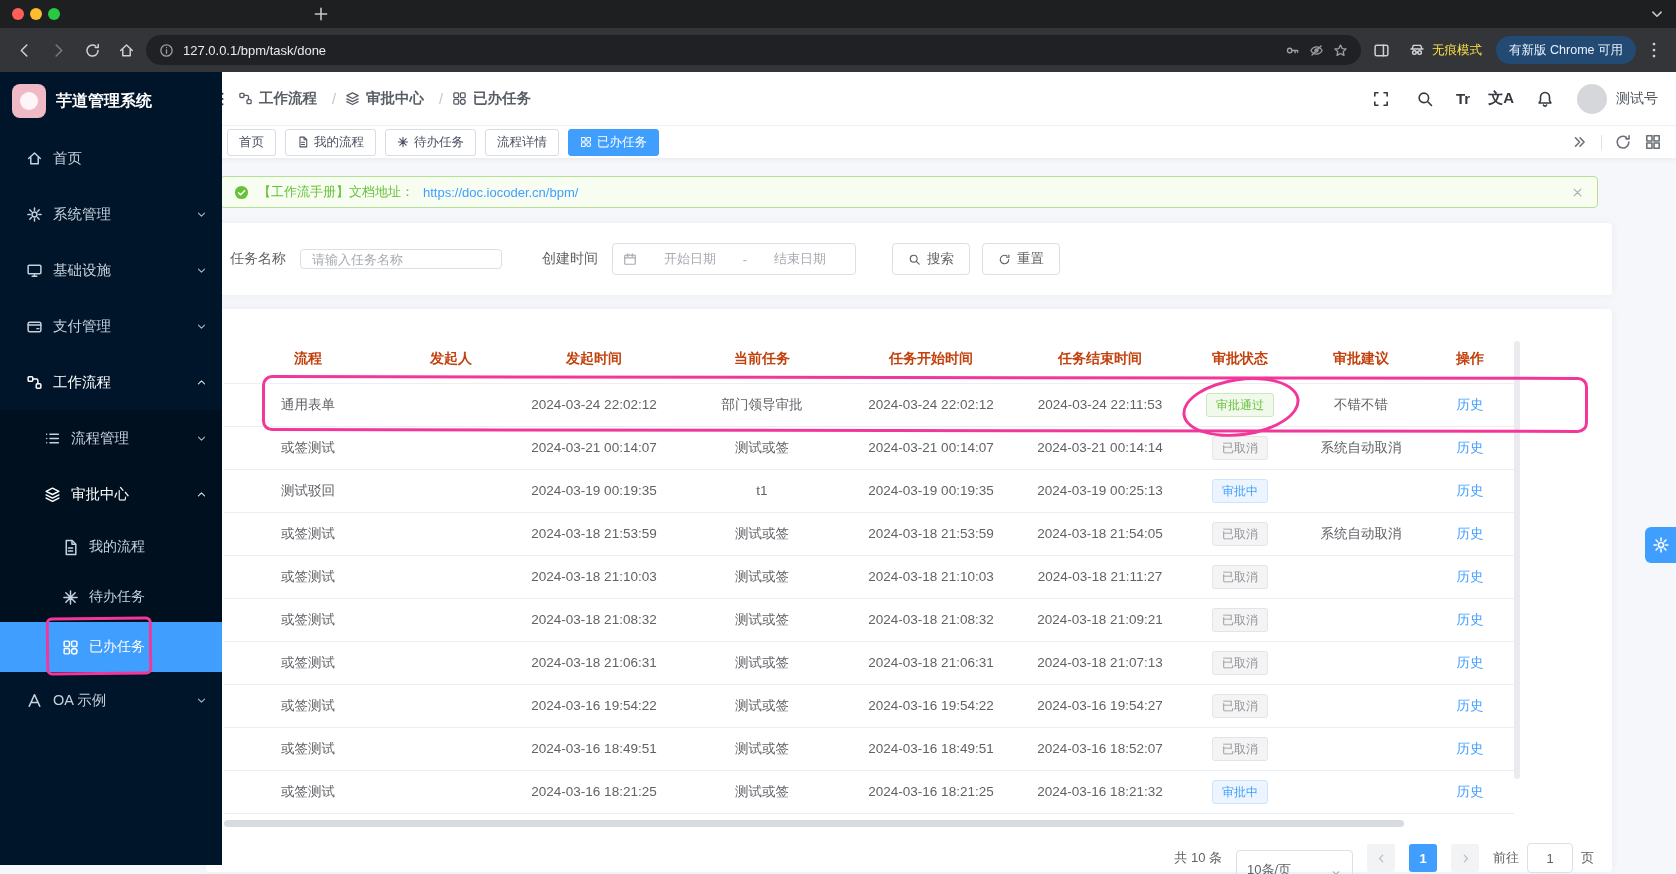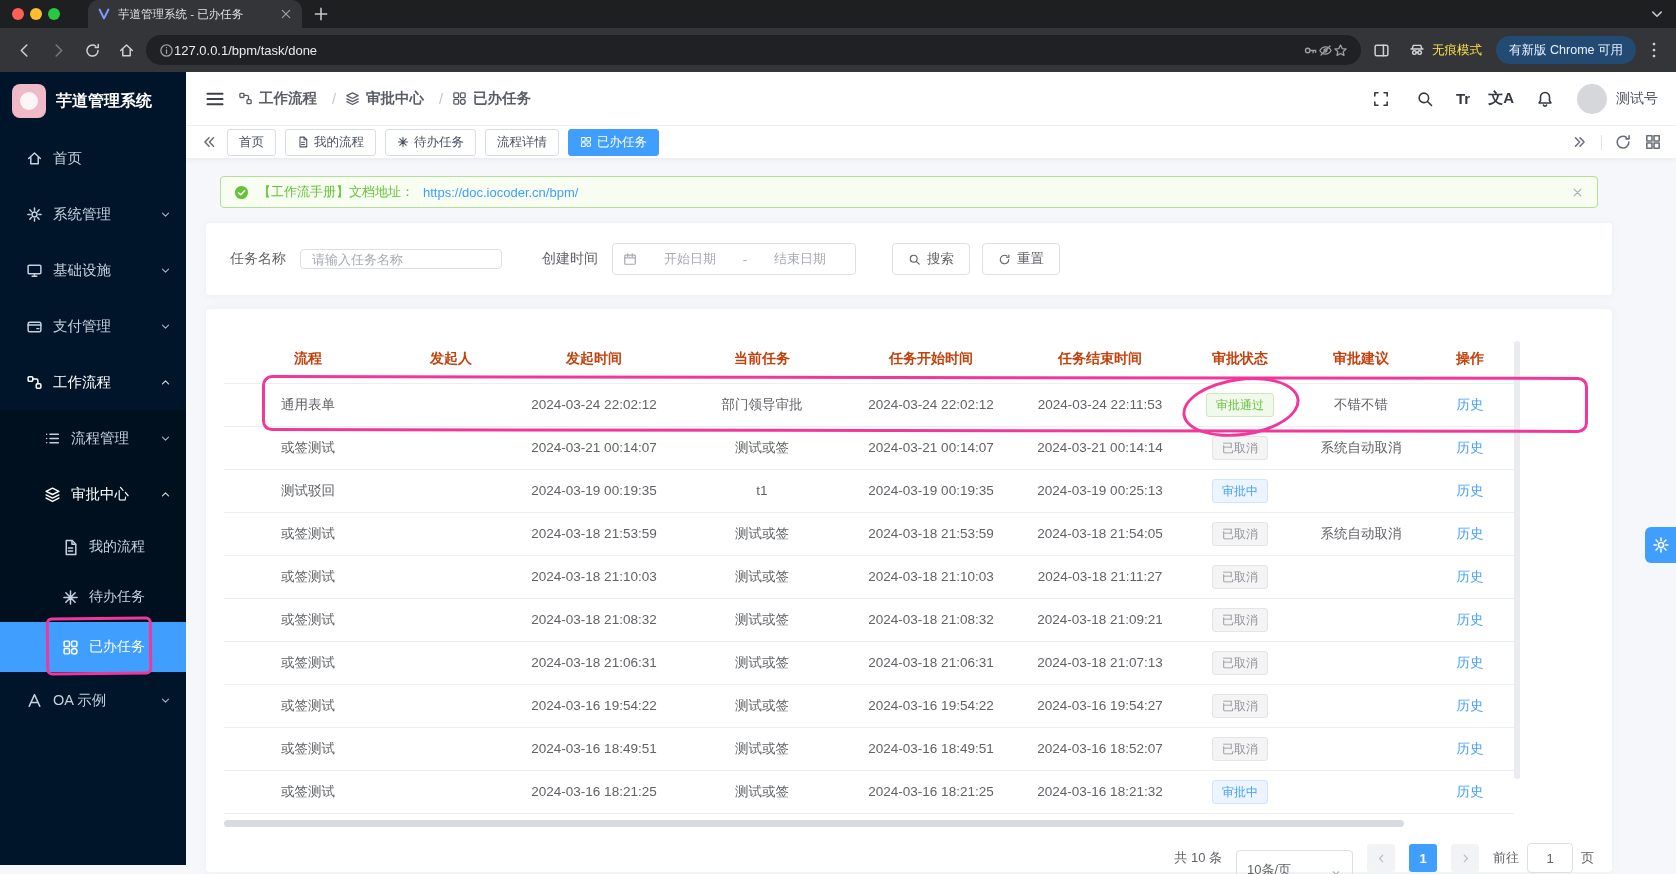--- a/index.html
+++ b/index.html
@@ -18,31 +18,31 @@
   .btab{position:absolute;left:88px;top:0;width:214px;height:28px;background:#333538;border-radius:10px 10px 0 0;display:flex;align-items:center;padding:0 9px;gap:7px;}
   .btab-fav{width:14px;height:14px;color:#7c9bf5;}
   .btab-title{flex:1;color:#dfe1e5;font-size:11.5px;white-space:nowrap;overflow:hidden;}
   .btab-close{width:14px;height:14px;color:#9aa0a6;cursor:pointer;}
   .newtab{position:absolute;left:312px;top:5px;width:18px;height:18px;color:#c4c7cc;}
   .tabsearch{position:absolute;right:10px;top:5px;width:18px;height:18px;color:#c4c7cc;}
   .toolbar{position:absolute;top:28px;left:0;right:0;height:44px;background:#333538;display:flex;align-items:center;padding:0 10px;gap:6px;}
   .nav-ic{width:28px;height:28px;display:flex;align-items:center;justify-content:center;color:#cdd0d5;}
   .nav-ic svg{width:17px;height:17px;}
   .nav-ic.dim{opacity:.45;}
-  .omnibox{flex:1;height:30px;background:#202124;border-radius:15px;display:flex;align-items:center;padding:0 13px;min-width:0;}
+  .omnibox{flex:1;height:30px;background:#202124;border-radius:15px;display:flex;align-items:center;padding:0 13px;gap:9px;min-width:0;}
   .omnibox .o-ic{width:15px;height:15px;color:#9aa0a6;flex:none;}
   .url-text{flex:1;color:#e8eaed;font-size:13px;white-space:nowrap;overflow:hidden;}
   .incog{display:flex;align-items:center;gap:7px;color:#fde047;font-size:12.5px;padding:0 8px;white-space:nowrap;}
   .incog .o-ic{width:16px;height:16px;color:#d3d6da;}
   .update-chip{height:28px;border-radius:14px;background:#234a73;color:#e8f0fe;font-size:12.5px;display:flex;align-items:center;padding:4px 13px;white-space:nowrap;cursor:pointer;}
   .dots{width:20px;height:20px;color:#cdd0d5;margin:0 2px;}
 
   
   .app{position:absolute;top:72px;left:0;right:0;bottom:0;}
-  .sidebar{position:absolute;left:0;top:0;bottom:9px;width:186px;background:var(--sidebar_bg);z-index:5;}
+  .sidebar{position:absolute;left:0;top:0;bottom:9px;width:222px;background:var(--sidebar_bg);z-index:5;}
   .logo{height:58px;display:flex;align-items:center;gap:10px;padding:0 12px;color:#fff;font-size:16px;font-weight:700;white-space:nowrap;}
   .logo-img{width:34px;height:34px;border-radius:8px;background:#f0b9c6;position:relative;flex:none;}
   .logo-img::after{content:"";position:absolute;left:8px;top:8px;width:18px;height:18px;border-radius:50%;background:#fff;opacity:.85;}
   .mi{height:56px;display:flex;align-items:center;gap:10px;padding:0 14px 0 26px;color:#c6d1de;font-size:14.5px;cursor:pointer;white-space:nowrap;}
   .mi.sub{background:var(--sidebar_sub_bg);}
   .mi.level-2{padding-left:44px;}
   .mi.level-3{padding-left:62px;height:50px;font-size:14px;}
   .mi.open{color:#fff;}
   .mi.active{background:var(--accent);color:#fff;}
   .mi-icon{width:17px;height:17px;flex:none;}
@@ -131,33 +131,20 @@
   #anno-row{left:262px;top:376px;width:1326px;height:56px;border-radius:10px;transform:rotate(.08deg);}
   #anno-status{left:1182px;top:378px;width:118px;height:58px;border-radius:50%;transform:rotate(-8deg);}
 </style>
 </head>
 <body>
 
 <div class="tabstrip">
   <span class="tl red"></span>
   <span class="tl yellow"></span>
   <span class="tl green"></span>
-  <div class="btab">
-    <span class="btab-fav">
-        <svg viewBox="0 0 16 16" width="100%" height="100%" fill="none" stroke="currentColor" stroke-width="1.4" stroke-linecap="round" stroke-linejoin="round">
-          <path d="M3 3 8 13 13 3" stroke-width="2.4"></path>
-        </svg>
-      </span>
-    <span class="btab-title">芋道管理系统 - 已办任务</span>
-    <span class="btab-close">
-        <svg viewBox="0 0 16 16" width="100%" height="100%" fill="none" stroke="currentColor" stroke-width="1.4" stroke-linecap="round" stroke-linejoin="round">
-          <path d="M3.8 3.8l8.4 8.4M12.2 3.8 3.8 12.2"></path>
-        </svg>
-      </span>
-  </div>
   <span class="newtab">
       <svg viewBox="0 0 16 16" width="100%" height="100%" fill="none" stroke="currentColor" stroke-width="1.4" stroke-linecap="round" stroke-linejoin="round">
         <path d="M8 3v10M3 8h10"></path>
       </svg>
     </span>
   <span class="tabsearch">
       <svg viewBox="0 0 16 16" width="100%" height="100%" fill="none" stroke="currentColor" stroke-width="1.4" stroke-linecap="round" stroke-linejoin="round">
         <path d="M4.3 6.3 8 10l3.7-3.7"></path>
       </svg>
     </span>

